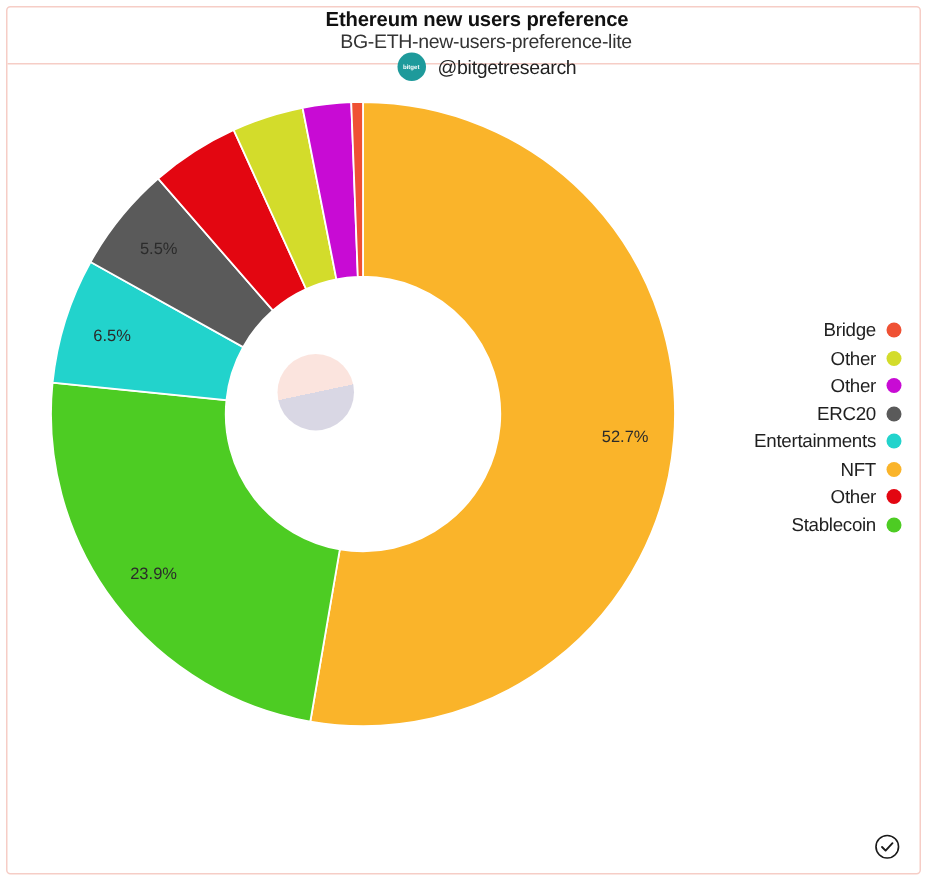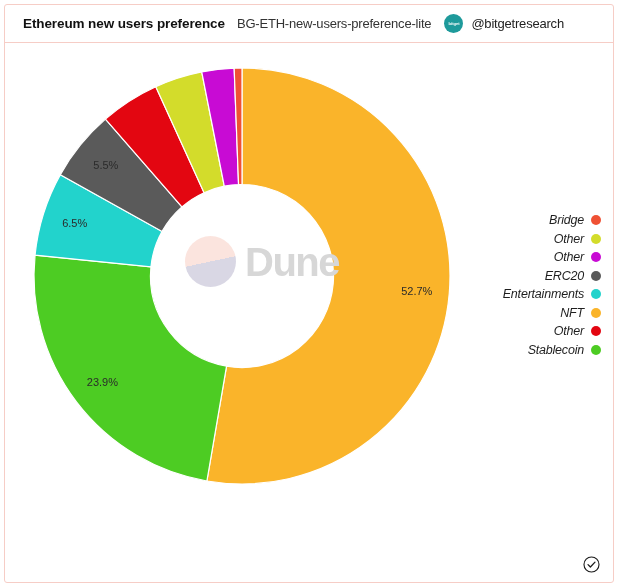--- a/index.html
+++ b/index.html
@@ -17,20 +17,21 @@
     border-radius: 3px;
     background: #ffffff;
   }
   #header {
     position: absolute;
     left: 0; top: 0;
     width: 100%; height: 38px;
     display: flex; align-items: center;
     padding-left: 18px;
     border-bottom: 1.2px solid #f6cdc6;
+    flex-direction: column;
   }
   #chart-title {
     font-size: 13.5px; font-weight: bold; color: #111111;
     letter-spacing: -0.1px; white-space: nowrap;
   }
   #chart-subtitle {
     font-size: 13px; color: #333333; margin-left: 12px;
     letter-spacing: -0.2px; white-space: nowrap;
   }
   #brand {
@@ -89,21 +90,21 @@
     right: 14px; top: 170px;
     display: flex; flex-direction: column;
     gap: 4.5px;
   }
   .legend-item {
     display: flex; align-items: center; justify-content: flex-end;
     gap: 7px;
   }
   .legend-label {
     font-size: 12.5px; color: #1f1f1f;
-    white-space: nowrap; letter-spacing: -0.2px; font-style: italic;
+    white-space: nowrap; letter-spacing: -0.2px;
   }
   .legend-swatch {
     width: 10px; height: 10px; border-radius: 50%;
     flex-shrink: 0;
   }
   #verified {
     position: absolute;
     right: 14px; bottom: 10px;
     width: 19px; height: 19px;
   }
@@ -142,21 +143,20 @@
         <g id="slice-labels">
             <text x="389.75503363458824" y="243.8588999166809" text-anchor="middle" class="slice-label">52.7%</text>
             <text x="75.41124169954188" y="335.1842137207612" text-anchor="middle" class="slice-label">23.9%</text>
             <text x="47.69500203424738" y="176.37732101992987" text-anchor="middle" class="slice-label">6.5%</text>
             <text x="78.8154470804692" y="118.48359292183119" text-anchor="middle" class="slice-label">5.5%</text>
           </g>
       </svg>
 
       <div id="watermark">
         <div id="watermark-mark"></div>
-        <div id="watermark-text">Dune</div>
       </div>
     </div>
 
     <div id="legend">
         <div class="legend-item">
           <span class="legend-label">Bridge</span>
           <span class="legend-swatch" style="background: rgb(239, 81, 52);"></span>
         </div>
         <div class="legend-item">
           <span class="legend-label">Other</span>

